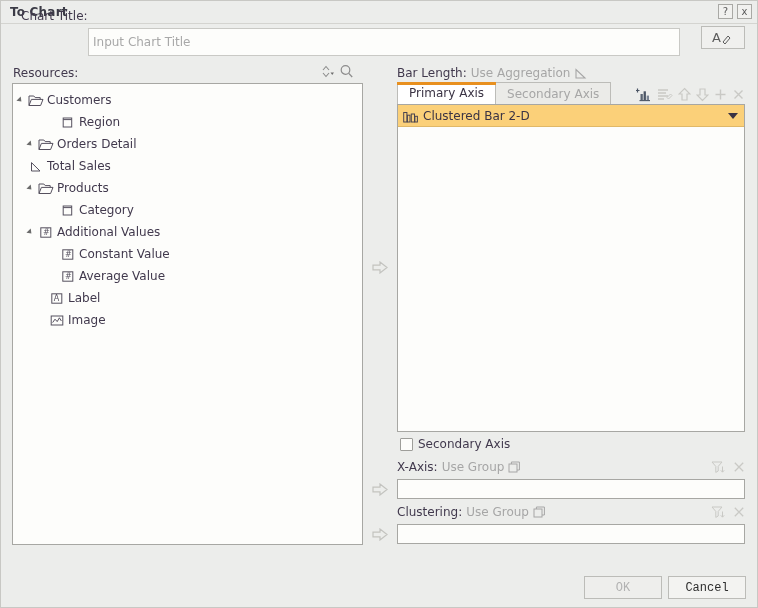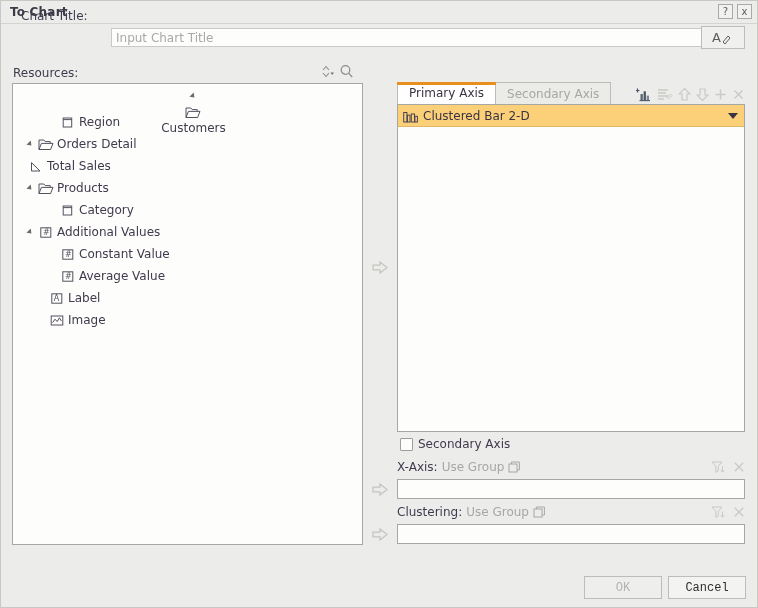--- a/index.html
+++ b/index.html
@@ -45,22 +45,22 @@
     background: #f1f1ef;
     font-size: 10px; line-height: 13px;
     text-align: center; color: #5c5c5c;
     font-family: "DejaVu Sans", "Liberation Sans", sans-serif;
   }
   .lbl-chart-title {
     position: absolute; left: 20px; top: 8px;
     font-size: 12px; color: #41394d;
   }
   .input-chart-title {
-    position: absolute; left: 110px; top: 27px;
-    width: 592px; height: 19px;
+    position: absolute; left: 87px; top: 27px;
+    width: 592px; height: 28px;
     border: 1px solid #c9c9c5;
     background: #fdfdfb;
     font-size: 12px;
     color: #41394d;
     padding: 0 4px;
     font-family: "DejaVu Sans", "Liberation Sans", sans-serif;
     outline: none;
   }
   .input-chart-title::placeholder { color: #a8a8a8; }
   .btn-font {
@@ -259,21 +259,21 @@
     <span>
       <svg width="15" height="15" viewBox="0 0 15 15">
         <circle cx="6.5" cy="6" r="4.3" fill="none" stroke="#8c8c8c" stroke-width="1.2"></circle>
         <path d="M9.8 9.4 L13.2 13" stroke="#8c8c8c" stroke-width="1.3"></path>
       </svg>
     </span>
   </div>
 
   <div class="tree-box">
     <div id="tree-host" style="padding-top:5px;">
-        <div class="tnode" style="padding-left: 10px; flex-direction: column;">
+        <div class="tnode" style="">
           <span class="tw">
             <span class="arrow-dn"></span>
           </span>
           <span class="ticon">
             <svg width="16" height="13" viewBox="0 0 16 13">
               <path d="M1 11.5 L1 2 L5.8 2 L7.2 3.6 L12.2 3.6 L12.2 5.2" fill="none" stroke="#55505e" stroke-width="1"></path>
               <path d="M1 11.5 L3.4 5.4 L15 5.4 L12.6 11.5 Z" fill="none" stroke="#55505e" stroke-width="1"></path>
             </svg>
           </span>
           <span class="tlabel">Customers</span>
@@ -395,20 +395,29 @@
     <svg width="16" height="13" viewBox="0 0 16 13">
       <path d="M1 4.2 L8 4.2 L8 1 L15 6.5 L8 12 L8 8.8 L1 8.8 Z" fill="#ecedeb" stroke="#c3c3bf" stroke-width="1.2"></path>
     </svg>
   </div>
   <div class="mid-arrow" style="left:371px; top:527px;">
     <svg width="16" height="13" viewBox="0 0 16 13">
       <path d="M1 4.2 L8 4.2 L8 1 L15 6.5 L8 12 L8 8.8 L1 8.8 Z" fill="#ecedeb" stroke="#c3c3bf" stroke-width="1.2"></path>
     </svg>
   </div>
 
+  <div class="lbl-barlength">
+    <span>Bar Length:</span>
+    <span class="muted">Use Aggregation</span>
+    <span>
+      <svg width="14" height="13" viewBox="0 0 14 13">
+        <path d="M2 11 L2 2.5 L11 11 Z" fill="none" stroke="#a6a6a6" stroke-width="1.1"></path>
+      </svg>
+    </span>
+  </div>
 
   <div class="tabs">
     <div class="tab active">
       <span>Primary Axis</span>
     </div>
     <div class="tab inactive">
       <span>Secondary Axis</span>
     </div>
     <div class="tab-tools">
       <span>

